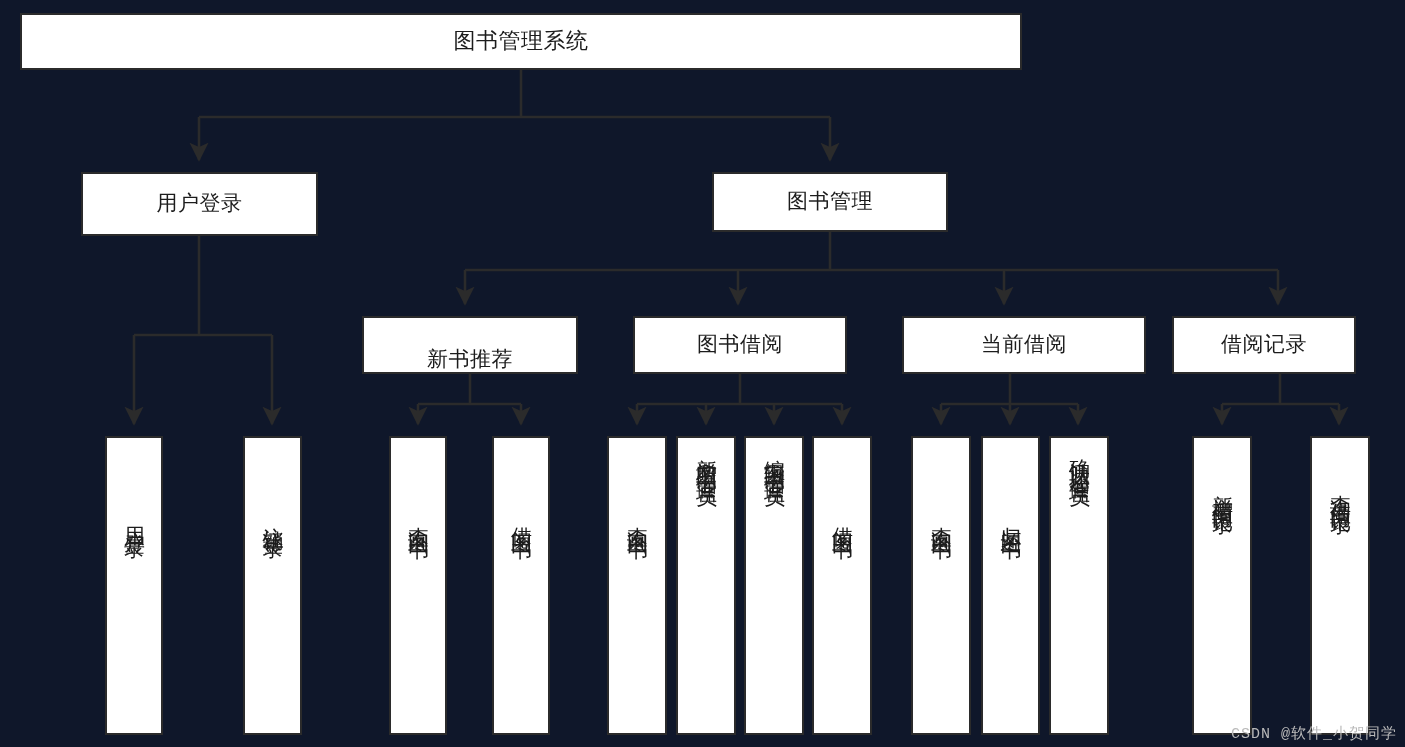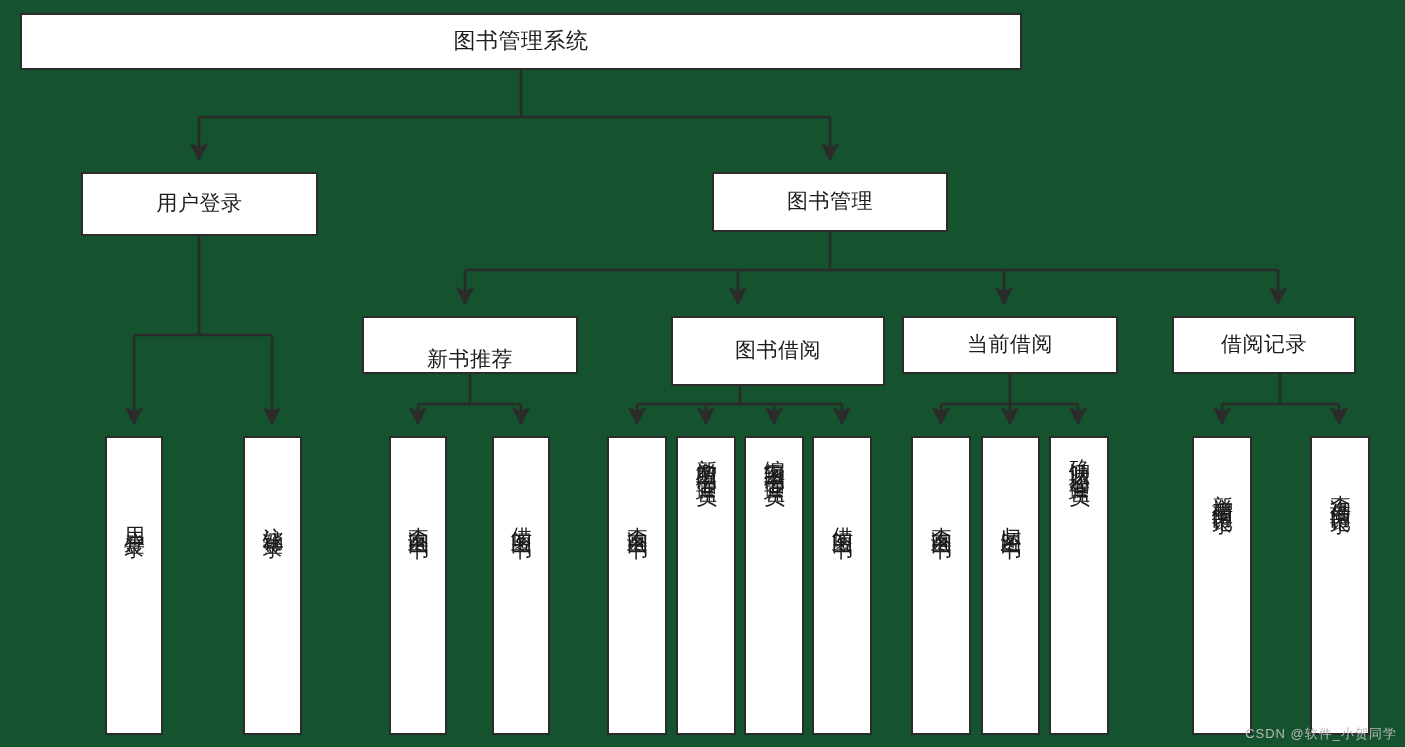--- a/index.html
+++ b/index.html
@@ -1,17 +1,17 @@
 <!DOCTYPE html>
 <html><head>
 <meta charset="utf-8">
 <style>
   html,body{margin:0;padding:0;background:#ffffff;}
   body{width:1405px;height:747px;overflow:hidden;font-family:"DejaVu Sans","Liberation Sans",sans-serif;}
-  #canvas{position:relative;width:1405px;height:747px;background:#14532d;}
+  #canvas{position:relative;width:1405px;height:747px;background:#0f172a;}
   svg.lines{position:absolute;left:0;top:0;width:1405px;height:747px;pointer-events:none;}
   .node{
     position:absolute;
     box-sizing:border-box;
     border:2.5px solid #2b2b2b;
     background:#ffffff;
     display:flex;
     align-items:center;
     justify-content:center;
     color:#1c1c1c;
@@ -33,25 +33,25 @@
     text-orientation:upright;
     font-size:21px;
     letter-spacing:4px;
     line-height:1;
     margin:0 auto;
   }
   .watermark{
     position:absolute;
     right:8px;
     bottom:4px;
-    font-size:13px;
+    font-size:15px;
     color:#b9b9b9;
     letter-spacing:1px;
     white-space:nowrap;
-    font-family:Liberation Sans, sans-serif;
+    font-family:Liberation Mono, monospace;
   }
 </style>
 </head>
 <body>
 
 <div id="canvas">
 
   <svg class="lines" viewBox="0 0 1405 747">
     <defs>
       <marker id="arrow" viewBox="0 0 12 12" refX="10" refY="6" markerWidth="8" markerHeight="8" orient="auto-start-reverse">
@@ -111,25 +111,25 @@
   </div>
 
   <div class="node h" style="left:712px;top:172px;width:236px;height:60px;">
     <span class="lbl">图书管理</span>
   </div>
 
   <div class="node h" style="left:362px;top:316px;width:216px;height:58px;align-items:flex-end;">
     <span class="lbl">新书推荐</span>
   </div>
 
-  <div class="node h" style="left:671px;top:316px;width:214px;height:70px;">
+  <div class="node h" style="left:633px;top:316px;width:214px;height:58px;">
     <span class="lbl">图书借阅</span>
   </div>
 
-  <div class="node h" style="left:902px;top:316px;width:216px;height:58px;">
+  <div class="node h" style="left:902px;top:316px;width:244px;height:58px;">
     <span class="lbl">当前借阅</span>
   </div>
 
   <div class="node h" style="left:1172px;top:316px;width:184px;height:58px;">
     <span class="lbl">借阅记录</span>
   </div>
 
   <div class="node v" style="left:105px;top:436px;width:58px;height:299px;padding-top:72px;">
     <span class="lbl">用户登录</span>
   </div>

